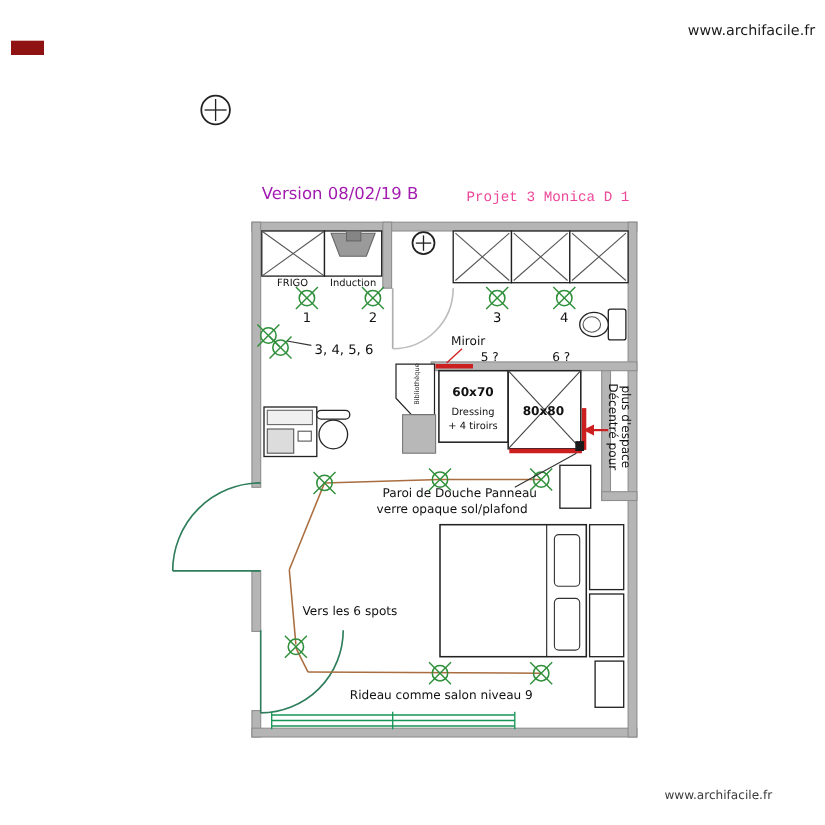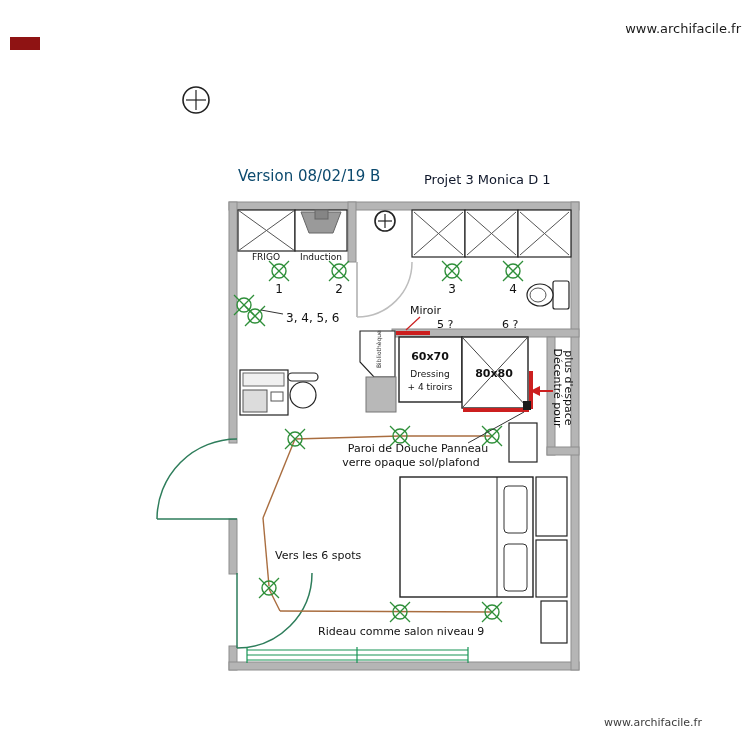--- a/index.html
+++ b/index.html
@@ -15,23 +15,23 @@
   #wm-top{top:21px;right:9px;font-size:13px;color:#1a1a1a;}
   #wm-bottom{top:716px;right:48px;font-size:11px;color:#3c3c3c;}
   svg{position:absolute;left:0;top:0;}
   svg text{font-family:"DejaVu Sans","Liberation Sans",sans-serif;}
 </style>
 </head>
 <body>
 
 <div id="color-swatch" style="background: rgb(143, 19, 19);"></div>
 
-<div class="abs" id="title-version" style="color: #0c4a6e;">Version 08/02/19 B</div>
-
-<div class="abs" id="title-project" style="color: #0f172a;">Projet 3 Monica D 1</div>
+<div class="abs" id="title-version" style="color: #a21caf;">Version 08/02/19 B</div>
+
+<div class="abs" id="title-project" style="color: #ec4899; font-family: Liberation Mono, monospace;">Projet 3 Monica D 1</div>
 
 <div class="abs" id="wm-top">www.archifacile.fr</div>
 
 <div class="abs" id="wm-bottom">www.archifacile.fr</div>
 
 <svg id="plan-svg" width="750" height="750" viewBox="0 0 750 750">
     <rect x="229" y="202" width="350" height="8" fill="#b5b5b5" stroke="#8e8e8e" stroke-width="1"></rect>
     <rect x="229" y="202" width="8" height="241" fill="#b5b5b5" stroke="#8e8e8e" stroke-width="1"></rect>
     <rect x="229" y="519" width="8" height="55" fill="#b5b5b5" stroke="#8e8e8e" stroke-width="1"></rect>
     <rect x="229" y="646" width="8" height="24" fill="#b5b5b5" stroke="#8e8e8e" stroke-width="1"></rect>

